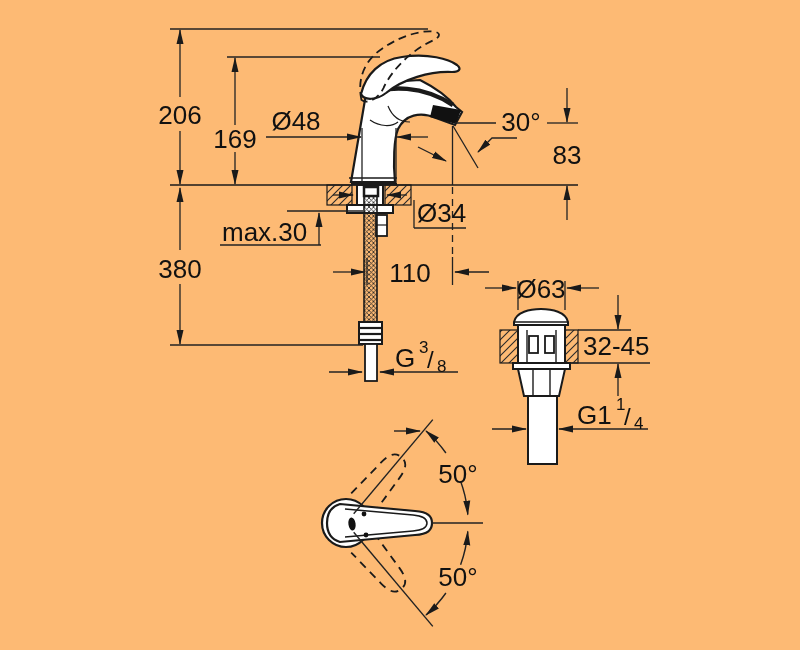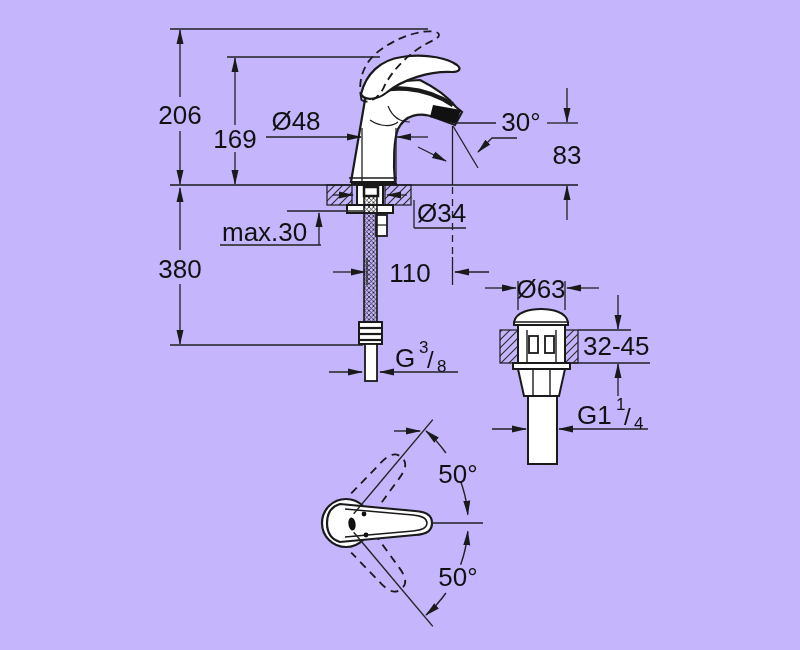--- a/index.html
+++ b/index.html
@@ -1,16 +1,16 @@
 <!DOCTYPE html>
 <html><head>
 <meta charset="utf-8">
 <style>
   html,body{margin:0;padding:0;background:#ffffff;}
-  .stage{position:relative;width:800px;height:650px;background:#c4b5fd;overflow:hidden;
+  .stage{position:relative;width:800px;height:650px;background:#fdba74;overflow:hidden;
          font-family:"Liberation Sans", sans-serif;}
   svg{display:block;}
   text{font-family:"Liberation Sans", sans-serif;fill:#111;}
   .dim{font-size:26px;}
   .dim-small{font-size:17px;}
   .dim-slash{font-size:24px;}
 </style>
 </head>
 <body>
 

